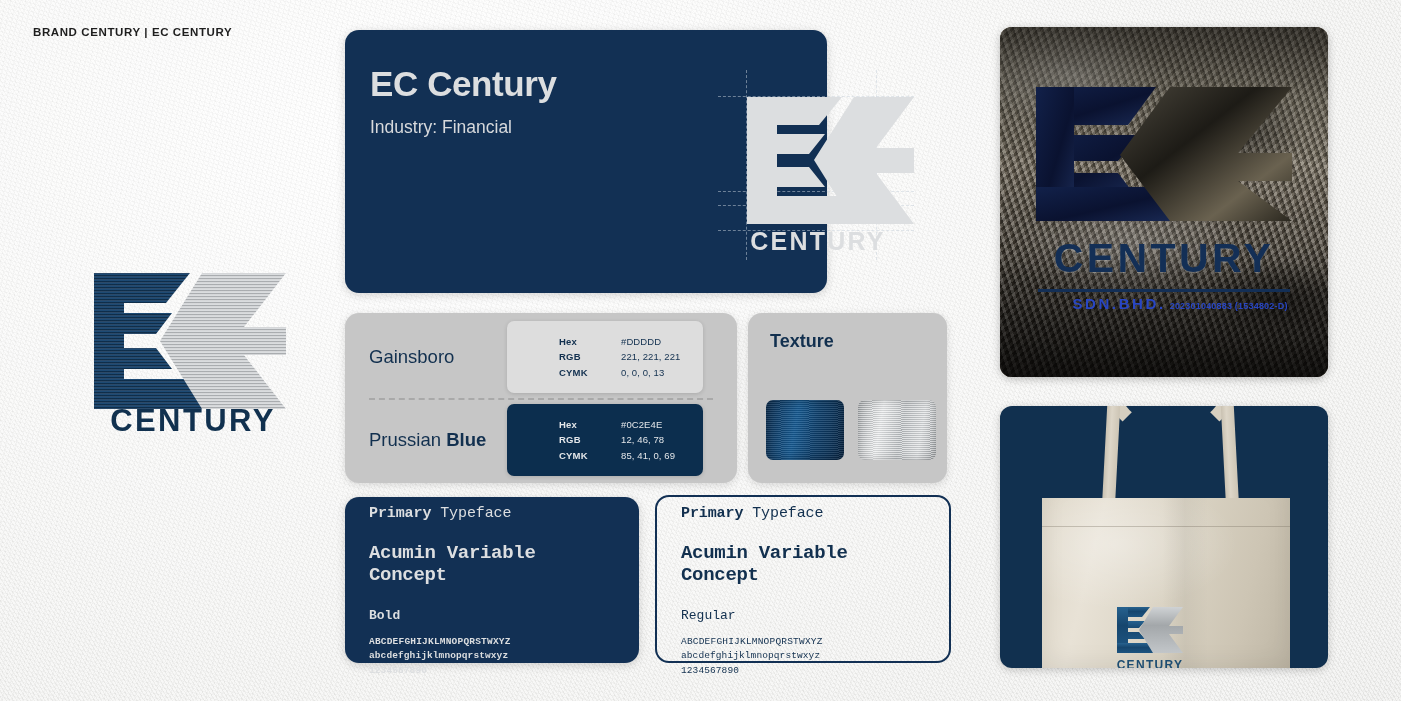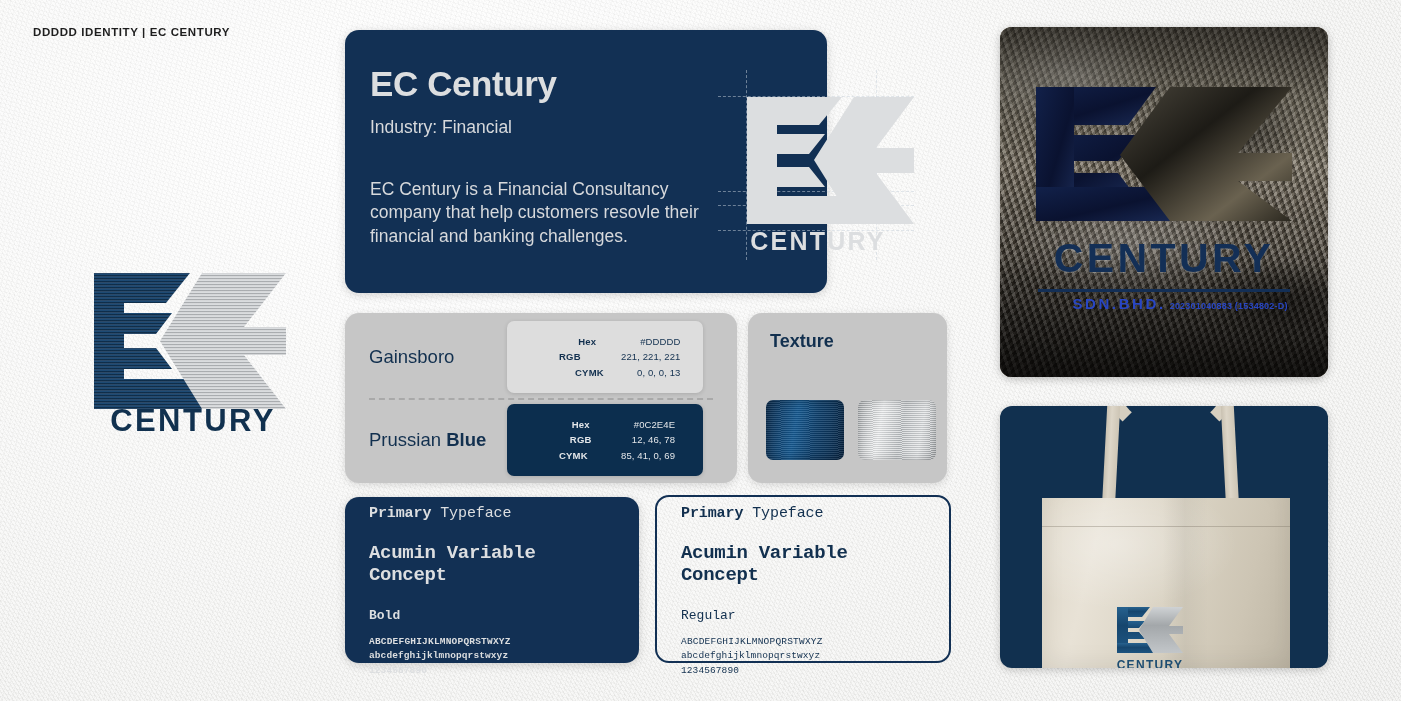--- a/index.html
+++ b/index.html
@@ -80,21 +80,21 @@
     font-size: 18.5px; color: #12304f; white-space: nowrap;
   }
   .swatch-name b { font-weight: bold; }
   .swatch-box {
     position: absolute; left: 162px; top: 0; width: 196px; height: 100%;
     border-radius: 7px; box-shadow: 0 1px 4px rgba(0,0,0,0.14);
   }
   .sw-light { background: #dddddd; }
   .sw-navy  { background: #0c2e4e; }
   .sw-table { position: absolute; left: 52px; top: 50%; transform: translateY(-50%); }
-  .sw-line { display: flex; font-size: 9.5px; line-height: 1.62; white-space: nowrap; justify-content: flex-end; }
+  .sw-line { display: flex; font-size: 9.5px; line-height: 1.62; white-space: nowrap; }
   .sw-key { width: 62px; font-weight: bold; letter-spacing: 0.2px; }
   .sw-val { letter-spacing: 0.1px; }
   .sw-light .sw-key, .sw-light .sw-val { color: #12304f; }
   .sw-navy .sw-key, .sw-navy .sw-val { color: #e3e6e9; }
   .palette-divider {
     position: absolute; left: 24px; right: 24px; top: 85px; height: 0;
     border-top: 2px dashed #a9a9a9;
   }
 
   
@@ -251,21 +251,21 @@
     color: #1d4d72; text-align: center;
   }
 </style>
 </head>
 <body>
 
 <div class="paper-bg"></div>
 
 <div class="stage">
 
-  <div class="header-label">DDDDD IDENTITY | EC CENTURY</div>
+  <div class="header-label">BRAND CENTURY | EC CENTURY</div>
 
   <div id="brand-logo-main">
     <svg class="logo-svg" viewBox="0 0 214 180" width="214" height="180" aria-hidden="true">
       <defs>
         <linearGradient id="gNavyBrush" x1="0" y1="0" x2="0" y2="1">
           <stop offset="0%" stop-color="#1b4068"></stop>
           <stop offset="25%" stop-color="#0f2f50"></stop>
           <stop offset="50%" stop-color="#1d4a74"></stop>
           <stop offset="75%" stop-color="#10304f"></stop>
           <stop offset="100%" stop-color="#183d62"></stop>
@@ -302,21 +302,20 @@
 
       <path d="M116,18 L200,18 L158,72 L200,72 L200,100 L158,100 L200,154 L116,154 L74,86 Z" fill="url(#pSilverLines)"></path>
 
       <text x="107" y="176" text-anchor="middle" font-family="Liberation Sans, sans-serif" font-size="31" font-weight="bold" letter-spacing="2.4" fill="#11314f">CENTURY</text>
     </svg>
   </div>
 
   <div class="card card-navy" id="hero-card">
     <div class="hero-title">EC Century</div>
     <div class="hero-industry">Industry: Financial</div>
-    <div class="hero-desc">EC Century is a Financial Consultancy company that help customers  resovle their financial and banking challenges.</div>
 
     <div class="guides">
       <div class="g-line g-v" style="left:28px;"></div>
       <div class="g-line g-v" style="left:158px;"></div>
       <div class="g-line g-h" style="top:26px;"></div>
       <div class="g-line g-h" style="top:121px;"></div>
       <div class="g-line g-h" style="top:135px;"></div>
       <div class="g-line g-h" style="top:160px;"></div>
 
       <svg class="logo-svg" viewBox="0 0 196 190" width="196" height="190" style="position:absolute;left:0;top:0;" aria-hidden="true">

